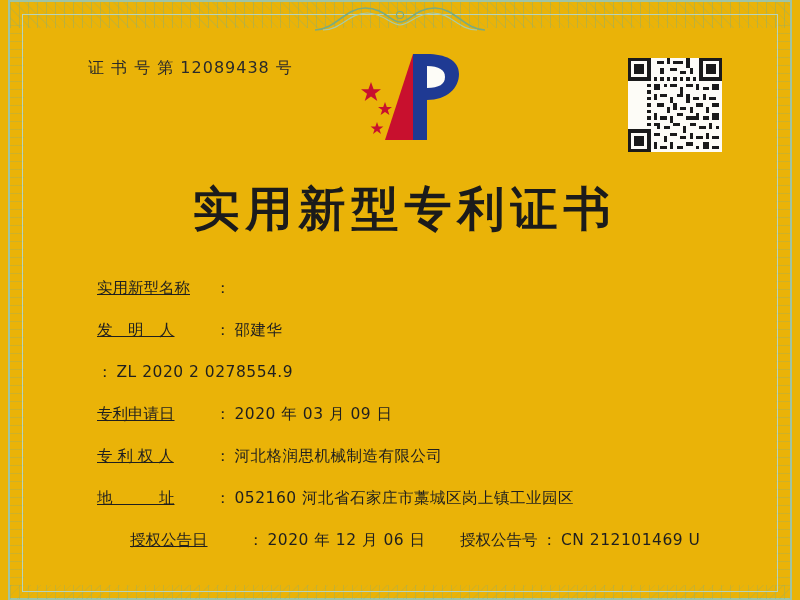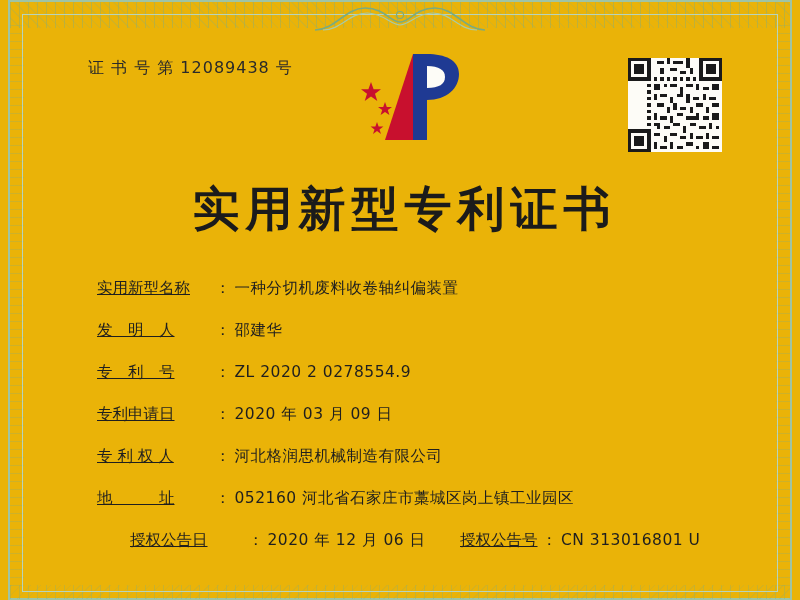--- a/index.html
+++ b/index.html
@@ -190,21 +190,20 @@
     display: flex;
     align-items: baseline;
     flex: 0 0 330px;
   }
   .bottom-right {
     display: flex;
     align-items: baseline;
   }
   .bottom-right .field-label2 {
     margin-right: 4px;
-    text-decoration: underline;
   }
 </style>
 </head>
 <body>
 
 <div id="certificate">
 
   <div class="border-outer"></div>
   <div class="guilloche-top"></div>
   <div class="guilloche-bottom"></div>
@@ -340,31 +339,29 @@
     </g>
   </svg>
 
   <div class="title">实用新型专利证书</div>
 
   <div class="fields">
 
     <div class="field-row">
       <span class="field-label">实用新型名称</span>
       <span class="field-colon">：</span>
-      <span class="field-value">一种分切机废料收卷轴纠偏装置</span>
     </div>
 
     <div class="field-row">
       <span class="field-label">发　明　人</span>
       <span class="field-colon">：</span>
       <span class="field-value">邵建华</span>
     </div>
 
     <div class="field-row">
-      <span class="field-label">专　利　号</span>
       <span class="field-colon">：</span>
       <span class="field-value">ZL 2020 2 0278554.9</span>
     </div>
 
     <div class="field-row">
       <span class="field-label">专利申请日</span>
       <span class="field-colon">：</span>
       <span class="field-value">2020 年 03 月 09 日</span>
     </div>
 
@@ -382,18 +379,18 @@
 
     <div class="bottom-row">
       <div class="bottom-left">
         <span class="field-label">授权公告日</span>
         <span class="field-colon">：</span>
         <span class="field-value">2020 年 12 月 06 日</span>
       </div>
       <div class="bottom-right">
         <span class="field-label2">授权公告号</span>
         <span class="field-colon">：</span>
-        <span class="field-value">CN 313016801 U</span>
+        <span class="field-value">CN 212101469 U</span>
       </div>
     </div>
 
   </div>
 </div>
 
 </body></html>

